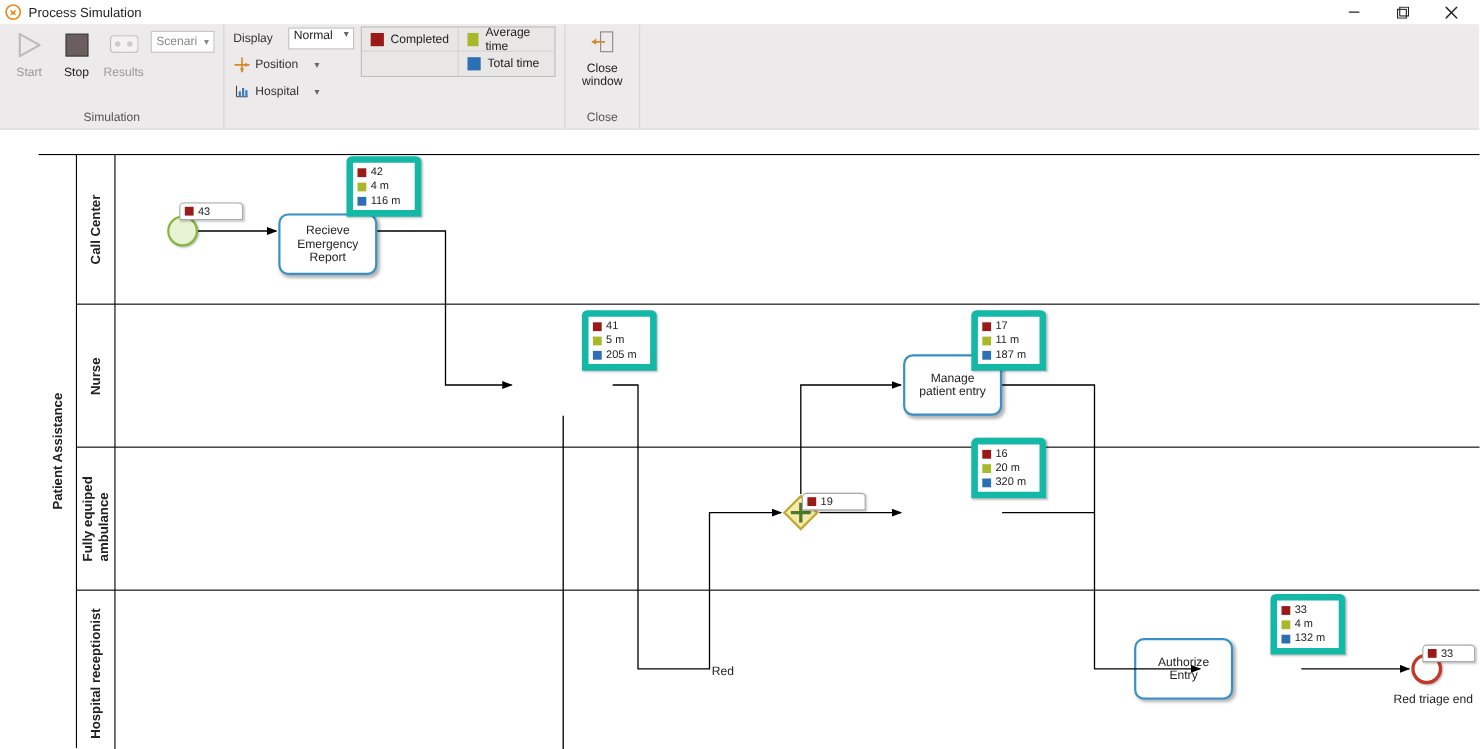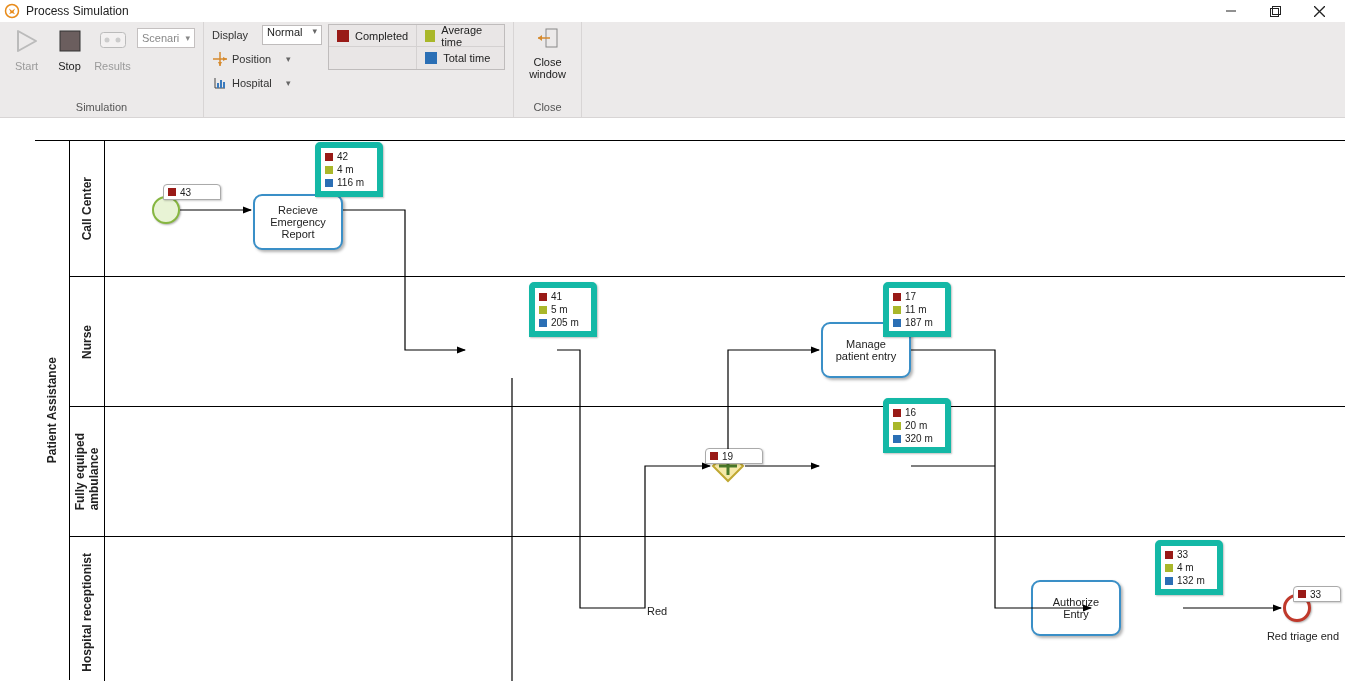--- a/index.html
+++ b/index.html
@@ -278,21 +278,21 @@
         </div>
     </div>
 
     <div class="gateway" style="left:676px; top:309px;">
       <svg width="34" height="34">
           <polygon points="17,2 32,17 17,32 2,17" fill="#f6e9a9" stroke="#c0a832" stroke-width="2"></polygon>
           <line x1="17" y1="8" x2="17" y2="26" stroke="#4a7a2a" stroke-width="3"></line>
           <line x1="8" y1="17" x2="26" y2="17" stroke="#4a7a2a" stroke-width="3"></line>
         </svg>
     </div>
-    <div class="counter-box" style="left:670px; top:308px;">
+    <div class="counter-box" style="left:694px; top:308px;">
       <span class="sq red" style="width:8px;height:8px"></span>
       <span>19</span>
     </div>
 
     <div class="bpmn-task" style="left:786px; top:182px;">
       <span style="white-space:pre-line">Manage
 patient entry</span>
     </div>
     <div class="stats-box" style="left:848px; top:142px;">
       <div>

